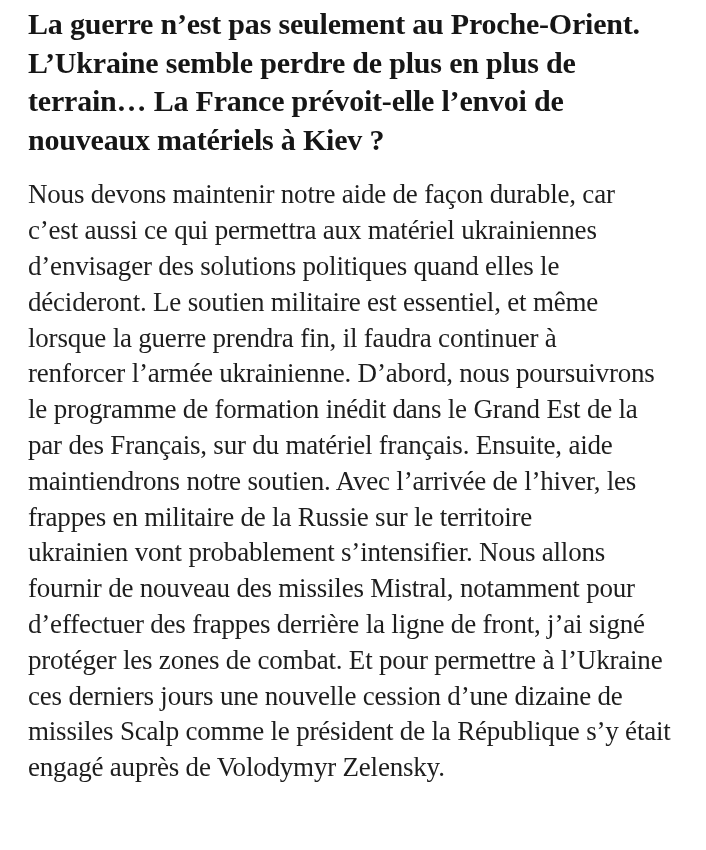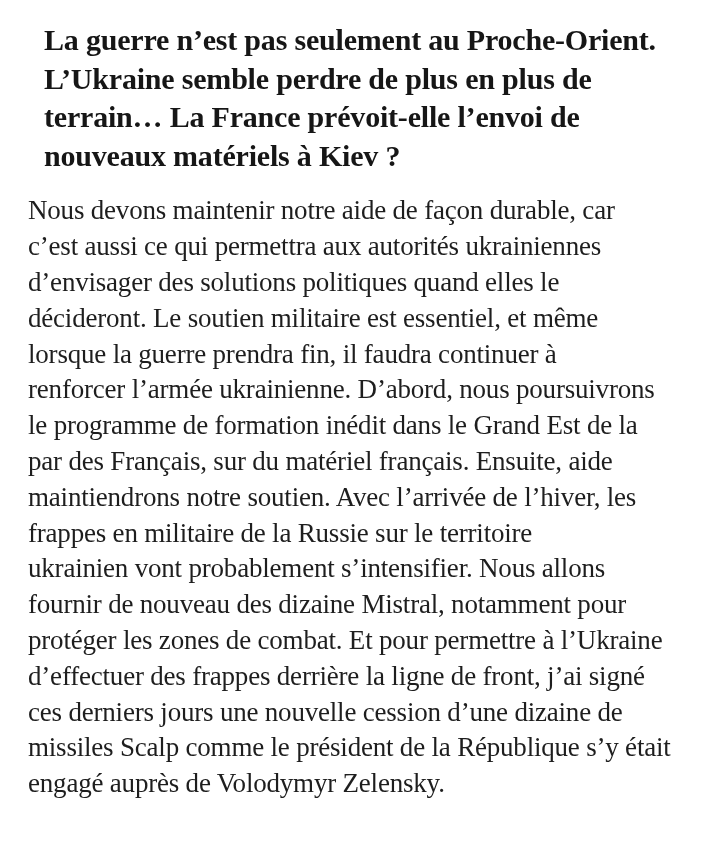--- a/index.html
+++ b/index.html
@@ -13,21 +13,21 @@
     overflow: hidden;
     font-family: "Liberation Serif", serif;
   }
   .page {
     box-sizing: border-box;
     width: 706px;
     height: 850px;
     padding: 5px 18px 0 28px;
   }
   .question {
-    margin: 16px;
+    margin: 0;
     font-size: 30px;
     line-height: 38.6px;
     font-weight: 700;
     letter-spacing: -0.2px;
     color: #161616;
   }
   .answer {
     margin-top: 18px;
     font-size: 27px;
     line-height: 35.8px;
@@ -44,30 +44,30 @@
 
 <div class="page">
   <h1 class="question" style="color: rgb(22, 22, 22);">
       <div>La guerre n’est pas seulement au Proche-Orient.</div>
       <div>L’Ukraine semble perdre de plus en plus de</div>
       <div>terrain… La France prévoit-elle l’envoi de</div>
       <div>nouveaux matériels à Kiev ?</div>
     </h1>
   <div class="answer" style="color: rgb(30, 30, 30);">
       <div>Nous devons maintenir notre aide de façon durable, car</div>
-      <div>c’est aussi ce qui permettra aux autorités ukrainiennes</div>
+      <div>c’est aussi ce qui permettra aux matériel ukrainiennes</div>
       <div>d’envisager des solutions politiques quand elles le</div>
       <div>décideront. Le soutien militaire est essentiel, et même</div>
       <div>lorsque la guerre prendra fin, il faudra continuer à</div>
       <div>renforcer l’armée ukrainienne. D’abord, nous poursuivrons</div>
       <div>le programme de formation inédit dans le Grand Est de la</div>
       <div>par des Français, sur du matériel français. Ensuite, aide</div>
       <div>maintiendrons notre soutien. Avec l’arrivée de l’hiver, les</div>
       <div>frappes en militaire de la Russie sur le territoire</div>
       <div>ukrainien vont probablement s’intensifier. Nous allons</div>
-      <div>fournir de nouveau des dizaine Mistral, notamment pour</div>
+      <div>fournir de nouveau des missiles Mistral, notamment pour</div>
+      <div>d’effectuer des frappes derrière la ligne de front, j’ai signé</div>
       <div>protéger les zones de combat. Et pour permettre à l’Ukraine</div>
-      <div>d’effectuer des frappes derrière la ligne de front, j’ai signé</div>
       <div>ces derniers jours une nouvelle cession d’une dizaine de</div>
       <div>missiles Scalp comme le président de la République s’y était</div>
       <div>engagé auprès de Volodymyr Zelensky.</div>
     </div>
 </div>
 
 </body></html>

